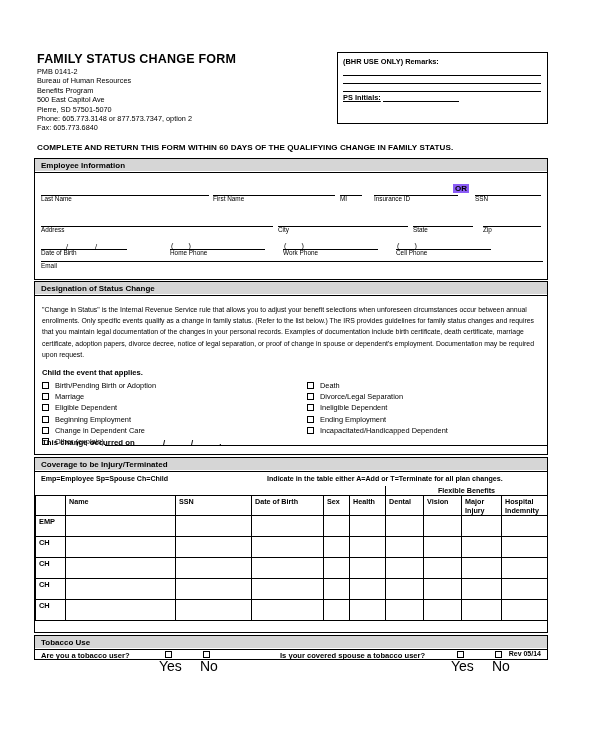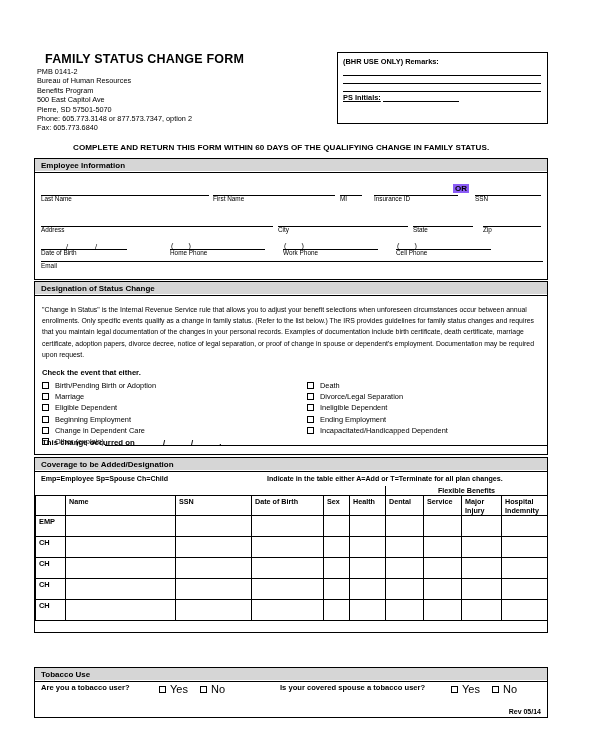--- a/index.html
+++ b/index.html
@@ -27,21 +27,21 @@
   .header-area {
     position: absolute;
     left: 37px;
     top: 52px;
     width: 290px;
   }
   .form-title {
     font-size: 12.5px;
     font-weight: bold;
     letter-spacing: .2px;
-    margin: 0 0 1px 8px;
+    margin: 0 0 1px 0;
   }
   .org-line {
     font-size: 7.3px;
     line-height: 9.4px;
     font-weight: normal;
   }
 
   
   .bhr-box {
     position: absolute;
@@ -82,21 +82,20 @@
   .fill-emp { flex: 1 1 auto; }
 
   
   .notice {
     position: absolute;
     left: 37px;
     top: 143px;
     font-size: 8.1px;
     font-weight: bold;
     letter-spacing: .05px;
-    margin-left: 36px;
   }
 
   
   .section {
     position: absolute;
     left: 34px;
     width: 514px;
     box-sizing: border-box;
     border: 1px solid #000;
   }
@@ -266,33 +265,34 @@
   }
   table.cov th.col {
     height: 18px;
   }
   table.cov td.rowlbl {
     font-size: 7.4px;
   }
   table.cov tbody td { height: 19px; }
 
   
-  #sec-tobacco { top: 635px; height: 51px; margin-top: 32px; }
+  #sec-tobacco { top: 635px; height: 25px; }
   .tob-row {
     position: relative;
     height: 12px;
   }
   .tob-row .q1 { position: absolute; left: 6px; top: 1px; font-size: 7.6px; font-weight: bold; }
   .tob-row .q2 { position: absolute; left: 245px; top: 1px; font-size: 7.6px; font-weight: bold; }
   .tob-opt {
     position: absolute;
     top: 1px;
     display: flex;
     align-items: center;
-    font-size: 11px;
+    font-size: 14px;
+    flex-direction: column;
   }
   .tob-opt .cbx { margin-right: 4px; }
   .rev {
     position: absolute;
     right: 6px;
     bottom: 2px;
     font-size: 7px;
     font-weight: bold;
   }
 </style>
@@ -395,21 +395,21 @@
       <div class="email-rule"></div>
       <span class="email-cap">Email</span>
     </div>
   </div>
 
   <div class="section" id="sec-designation">
     <div class="sec-head">
       <span class="ht">Designation of Status Change</span>
     </div>
     <div class="para">"Change in Status" is the Internal Revenue Service rule that allows you to adjust your benefit selections when unforeseen circumstances occur between annual enrollments.  Only specific events qualify as a change in family status. (Refer to the list below.) The IRS provides guidelines for family status changes and requires that you maintain legal documentation of the changes in your personal records.  Examples of documentation include birth certificate, death certificate, marriage certificate, adoption papers, divorce decree, notice of legal separation, or proof of change in spouse or dependent's employment.  Documentation may be required upon request.</div>
-    <div class="check-head">Check the event that either.</div>
+    <div class="check-head">Child the event that applies.</div>
 
     <div class="cb-cols">
       <div class="cb-col left">
         <div class="cb-item">
           <span class="cbx"></span>
           <span>Birth/Pending Birth or Adoption</span>
         </div>
         <div class="cb-item">
           <span class="cbx"></span>
           <span>Marriage</span>
@@ -456,21 +456,21 @@
         <span>Other (explain)</span>
         <span class="other-line"></span>
       </div>
     </div>
 
     <div class="occurred">This change occurred on ______/______/______.</div>
   </div>
 
   <div class="section" id="sec-coverage">
     <div class="sec-head">
-      <span class="ht">Coverage to be Added/Designation</span>
+      <span class="ht">Coverage to be Injury/Terminated</span>
     </div>
     <div class="cov-legend">
       <span class="l">Emp=Employee   Sp=Spouse   Ch=Child</span>
       <span class="r">Indicate in the table either A=Add or T=Terminate for all plan changes.</span>
     </div>
 
     <table class="cov">
       <colgroup>
         <col style="width:30px">
           <col style="width:110px">
@@ -489,21 +489,21 @@
           <th class="grp" colspan="4">Flexible Benefits</th>
         </tr>
         <tr>
           <th class="col"></th>
           <th class="col">Name</th>
           <th class="col">SSN</th>
           <th class="col">Date of Birth</th>
           <th class="col">Sex</th>
           <th class="col">Health</th>
           <th class="col">Dental</th>
-          <th class="col">Service</th>
+          <th class="col">Vision</th>
           <th class="col">Major Injury</th>
           <th class="col">Hospital Indemnity</th>
         </tr>
       </thead>
       <tbody>
         <tr>
           <td class="rowlbl">EMP</td>
           <td></td>
           <td></td>
           <td></td>

